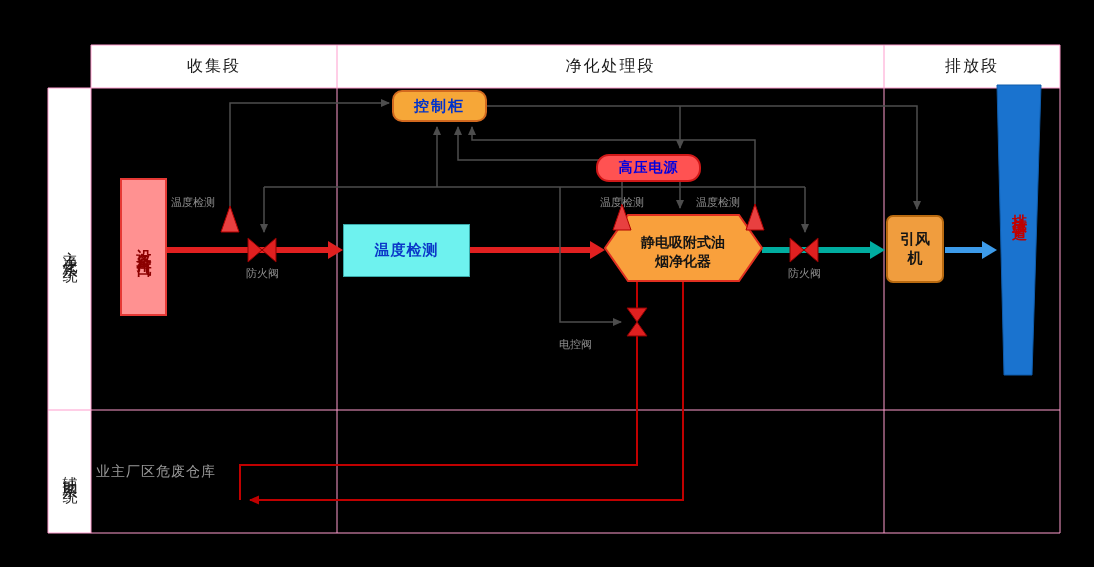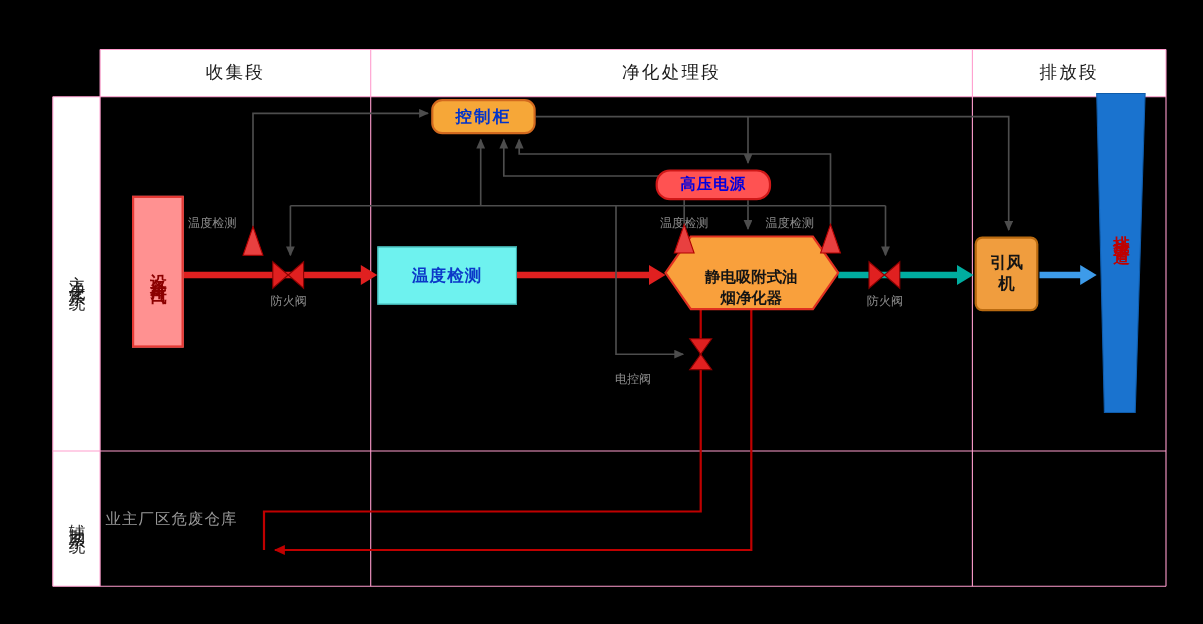--- a/index.html
+++ b/index.html
@@ -22,21 +22,21 @@
   .node{position:absolute;display:flex;align-items:center;justify-content:center;text-align:center;
         font-weight:bold;box-sizing:border-box;}
   #device-outlet{left:120px;top:178px;width:47px;height:138px;background:#ff9191;border:2px solid #e53935;
         color:#8b0000;font-size:15px;}
   #primary-filter{left:343px;top:224px;width:127px;height:53px;background:#6ef2ef;border:1px solid #3aa9a9;
         color:#0b38c8;font-size:15px;letter-spacing:1px;}
   #control-cabinet{left:392px;top:90px;width:95px;height:32px;background:#f6a738;border:2px solid #d2691e;
         border-radius:10px;color:#0033cc;font-size:15px;letter-spacing:2px;}
   #hv-power{left:596px;top:154px;width:105px;height:28px;background:#ff5252;border:2px solid #d01818;
         border-radius:13px;color:#0000e0;font-size:14px;letter-spacing:1px;}
-  #purifier-label{left:638px;top:232px;width:90px;height:60px;color:#141414;font-size:14px;line-height:1.35;}
+  #purifier-label{left:638px;top:222px;width:90px;height:60px;color:#141414;font-size:14px;line-height:1.35;}
   #fan{left:886px;top:215px;width:58px;height:68px;background:#f09d3e;border:2px solid #b96a10;
         border-radius:7px;color:#141414;font-size:15px;}
   #fan .wrap{width:36px;line-height:1.3;}
   #pipe-label{left:1002px;top:135px;width:34px;height:150px;color:#c00000;font-size:15px;font-weight:bold;}
   .slabel{position:absolute;font-size:11px;color:#8c8c8c;white-space:nowrap;}
   #lbl-temp-1{left:171px;top:195px;}
   #lbl-temp-2{left:600px;top:195px;}
   #lbl-temp-3{left:696px;top:195px;}
   #lbl-fire-1{left:246px;top:266px;}
   #lbl-fire-2{left:788px;top:266px;}

